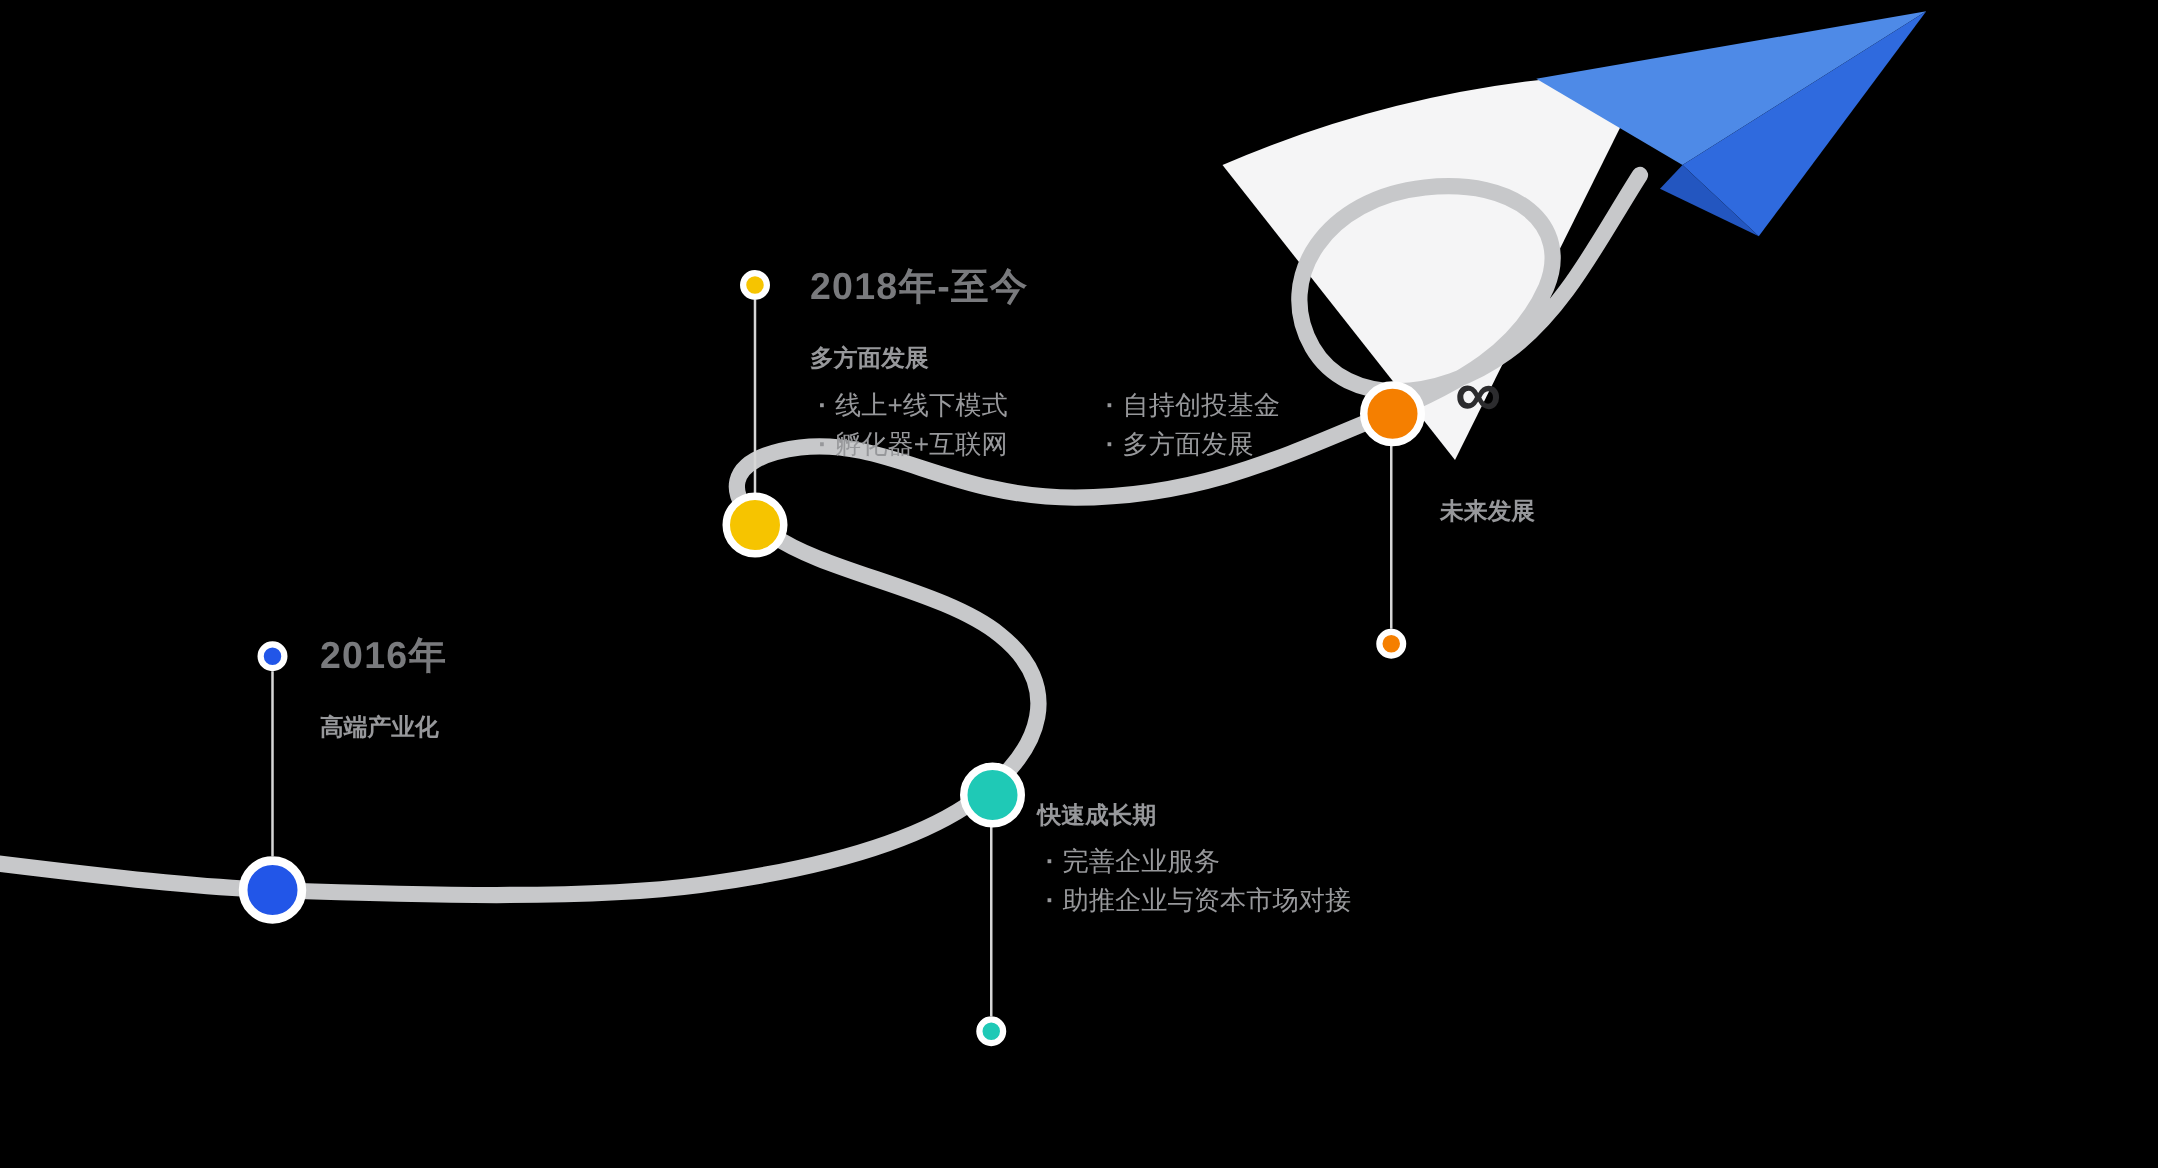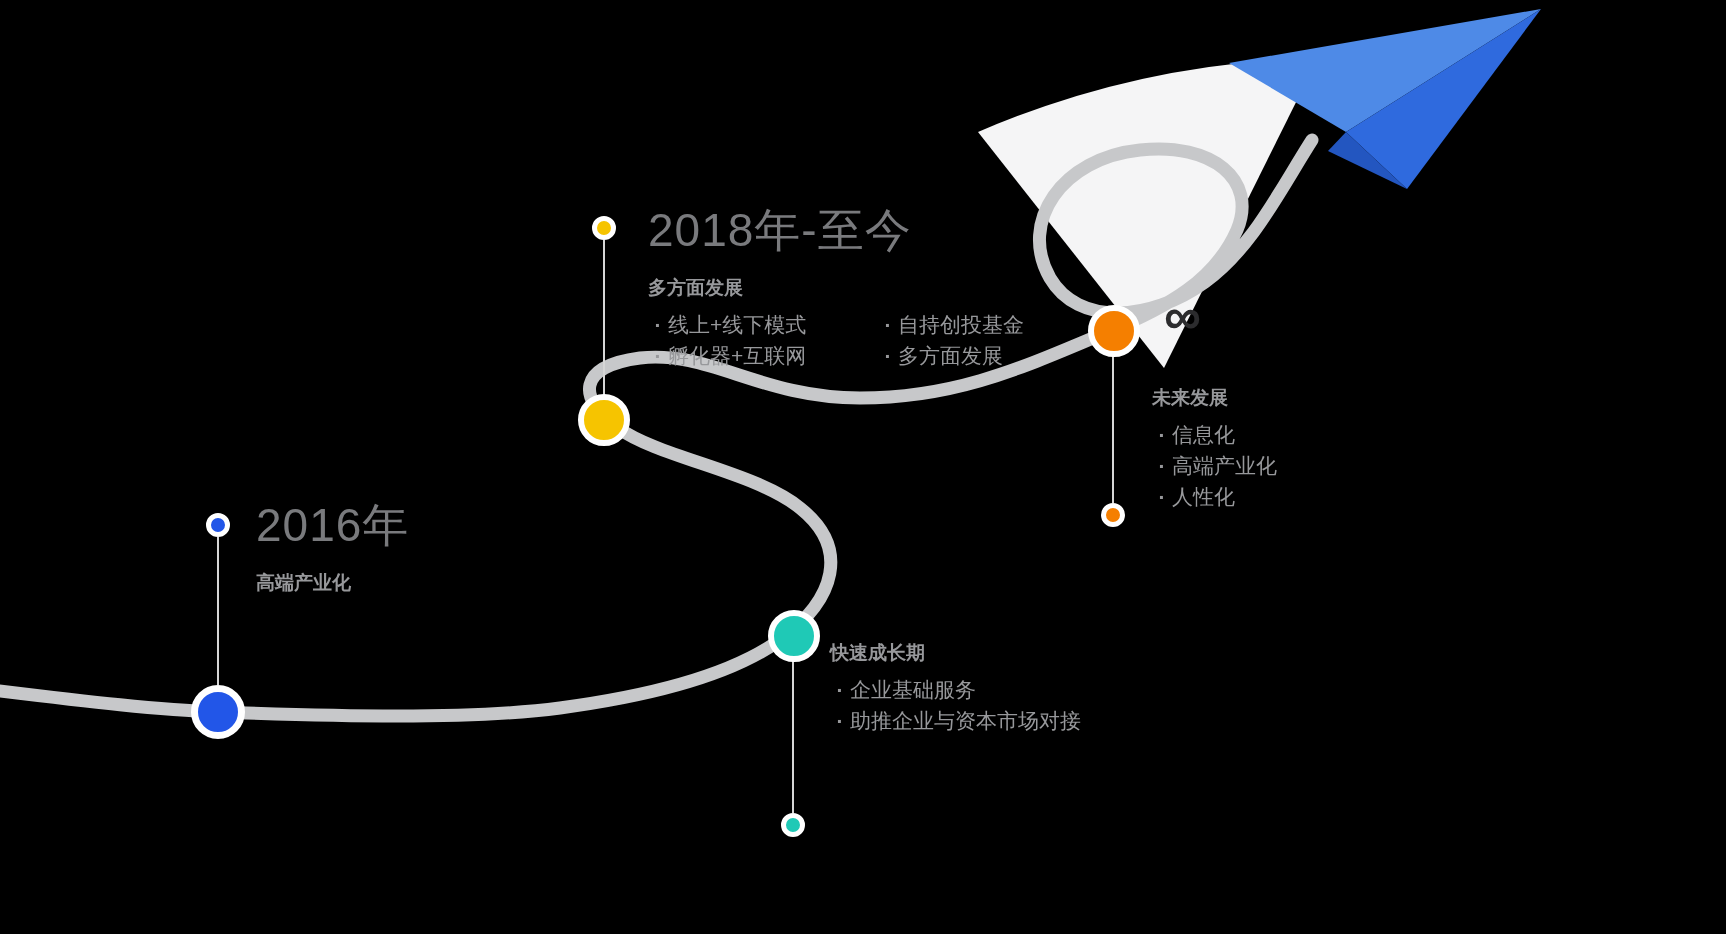--- a/index.html
+++ b/index.html
@@ -26,21 +26,21 @@
   .dot.big-blue{width:54px;height:54px;border-width:7px;}
   .dot.small{width:24px;height:24px;border-width:5px;}
   .c-blue{background:#2256e8;}
   .c-teal{background:#1fc9b6;}
   .c-yellow{background:#f6c400;}
   .c-orange{background:#f57f00;}
 
   
   .block{position:absolute;z-index:3;}
   .m-title{
-    font-size:46px;line-height:50px;font-weight:400;
+    font-size:30px;line-height:50px;font-weight:700;
     color:#797a7d;letter-spacing:1px;white-space:nowrap;
   }
   .m-subtitle{
     font-size:19px;line-height:26px;font-weight:700;
     color:#97989b;margin-top:20px;white-space:nowrap;
   }
   .m-list{margin-top:8px;}
   .m-item{
     font-size:21px;line-height:31px;color:#97989b;white-space:nowrap;
   }
@@ -117,27 +117,22 @@
       <div>
         <div class="m-item"><span class="bullet">·</span><span>自持创投基金</span></div>
         <div class="m-item"><span class="bullet">·</span><span>多方面发展</span></div>
       </div>
     </div>
   </div>
 
   <div class="block" style="left:830px;top:620px;">
     <div class="m-subtitle">快速成长期</div>
     <div class="m-list">
-      <div class="m-item"><span class="bullet">·</span><span>企业基础服务</span></div>
+      <div class="m-item"><span class="bullet">·</span><span>完善企业服务</span></div>
       <div class="m-item"><span class="bullet">·</span><span>助推企业与资本市场对接</span></div>
     </div>
   </div>
 
   <div class="block" style="left:1152px;top:385px;">
-    <div class="m-subtitle" style="margin-top:0;">未来发展</div>
-    <div class="m-list">
-      <div class="m-item"><span class="bullet">·</span><span>信息化</span></div>
-      <div class="m-item"><span class="bullet">·</span><span>高端产业化</span></div>
-      <div class="m-item"><span class="bullet">·</span><span>人性化</span></div>
-    </div>
+    <div class="m-subtitle" style="margin-top:12px;">未来发展</div>
   </div>
 
 </div>
 
 </body></html>

